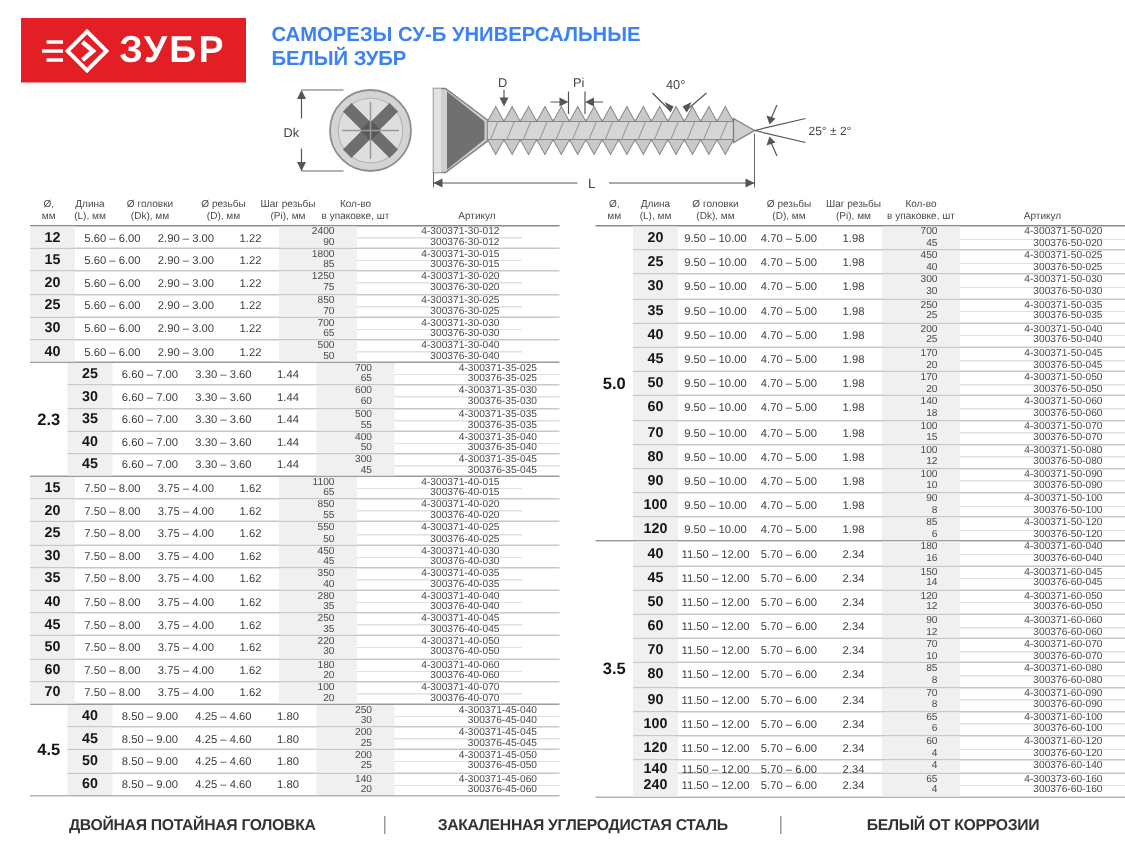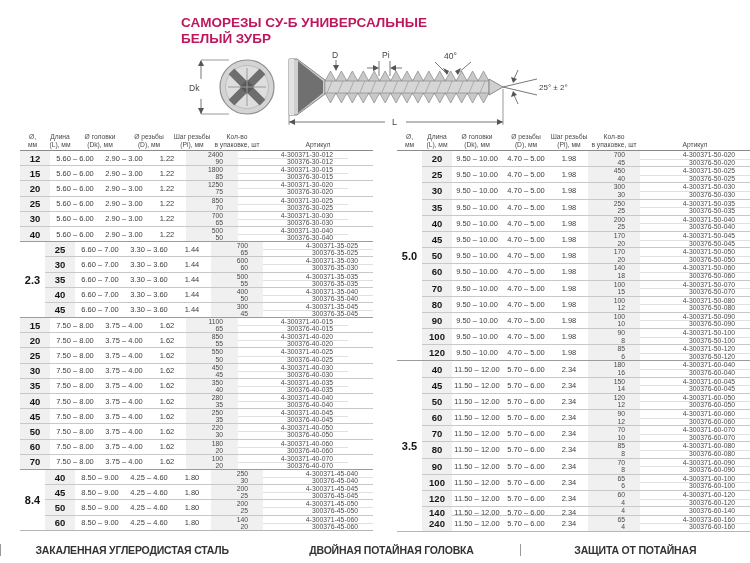--- a/index.html
+++ b/index.html
@@ -6,21 +6,21 @@
   .page{position:relative;width:750px;height:563px;background:#fff;overflow:hidden;
         font-family:"Liberation Sans",sans-serif;color:#3d3d3d;}
 
   
   .logo{position:absolute;left:14px;top:12px;width:150px;height:43px;background:#e31e24;
         display:flex;align-items:center;justify-content:center;gap:6px;}
   .logo .brand{color:#fff;font-weight:bold;font-size:25px;letter-spacing:1.5px;line-height:1;}
 
   
   .title{position:absolute;left:181px;top:15px;font-weight:bold;font-size:13.5px;
-         line-height:16px;color:#be185d;}
+         line-height:16px;color:#3b82f6;}
 
   
   .diagram{position:absolute;left:185px;top:48px;width:400px;height:82px;}
   .diagram text{font-family:"Liberation Sans",sans-serif;fill:#444;}
 
   
   .table{position:absolute;top:128px;width:353px;font-size:7.5px;}
   .table.left{left:20px;}
   .table.right{left:397px;}
   .thead{height:22px;border-bottom:1px solid #8a8a8a;display:grid;
@@ -48,20 +48,30 @@
          font-size:10.5px;letter-spacing:-0.2px;color:#333;}
   .fitem.f1{width:257px;}
   .fitem.f2{width:263px;border-left:1px solid #999;}
   .fitem.f3{width:230px;border-left:1px solid #999;}
 </style>
 </head>
 <body>
 
 <div class="page">
 
+  <div class="logo">
+    <svg width="46" height="30" viewBox="0 0 46 30">
+      <line x1="3" y1="9" x2="14" y2="9" stroke="#fff" stroke-width="2.4"></line>
+      <line x1="0" y1="15" x2="14" y2="15" stroke="#fff" stroke-width="2.4"></line>
+      <line x1="3" y1="21" x2="14" y2="21" stroke="#fff" stroke-width="2.4"></line>
+      <polygon points="30,2 43,15 30,28 17,15" fill="none" stroke="#fff" stroke-width="2.6"></polygon>
+      <polyline points="27,9 34,15 27,21" fill="none" stroke="#fff" stroke-width="3"></polyline>
+    </svg>
+    <span class="brand">ЗУБР</span>
+  </div>
 
   <div class="title">
     <div>САМОРЕЗЫ СУ-Б УНИВЕРСАЛЬНЫЕ</div>
     <div>БЕЛЫЙ ЗУБР</div>
   </div>
 
   <svg class="diagram" viewBox="0 0 400 82">
 
     <line x1="16" y1="13" x2="16" y2="31" stroke="#555" stroke-width="0.8"></line>
     <line x1="16" y1="51" x2="16" y2="66" stroke="#555" stroke-width="0.8"></line>
@@ -505,21 +515,21 @@
                 </div>
                 <div class="sub" style="line-height: 7.1px; height: 7.1px;">
                   <div class="qty">20</div>
                   <div class="art">300376-40-070</div>
                 </div>
               </div>
             </div>
           </div>
         </div>
         <div class="group">
-          <div class="gcol">8.4</div>
+          <div class="gcol">4.5</div>
           <div class="rows">
             <div class="row" style="height: 14.2px;">
               <div class="c len">40</div>
               <div class="c">8.50 – 9.00</div>
               <div class="c">4.25 – 4.60</div>
               <div class="c">1.80</div>
               <div class="packs">
                 <div class="sub" style="line-height: 7.1px; height: 7.1px;">
                   <div class="qty">250</div>
                   <div class="art">4-300371-45-040</div>
@@ -1002,18 +1012,18 @@
                   <div class="art">300376-60-160</div>
                 </div>
               </div>
             </div>
           </div>
         </div>
       </div>
   </div>
 
   <div class="footer">
+    <div class="fitem f1">ДВОЙНАЯ ПОТАЙНАЯ ГОЛОВКА</div>
     <div class="fitem f2">ЗАКАЛЕННАЯ УГЛЕРОДИСТАЯ СТАЛЬ</div>
-    <div class="fitem f1">ДВОЙНАЯ ПОТАЙНАЯ ГОЛОВКА</div>
-    <div class="fitem f3">ЗАЩИТА ОТ ПОТАЙНАЯ</div>
+    <div class="fitem f3">БЕЛЫЙ ОТ КОРРОЗИИ</div>
   </div>
 
 </div>
 
 </body></html>

